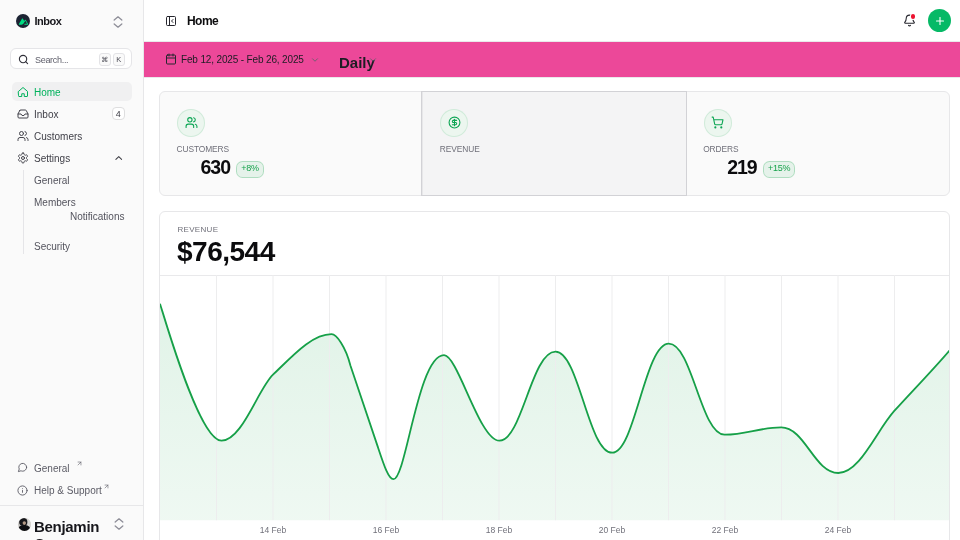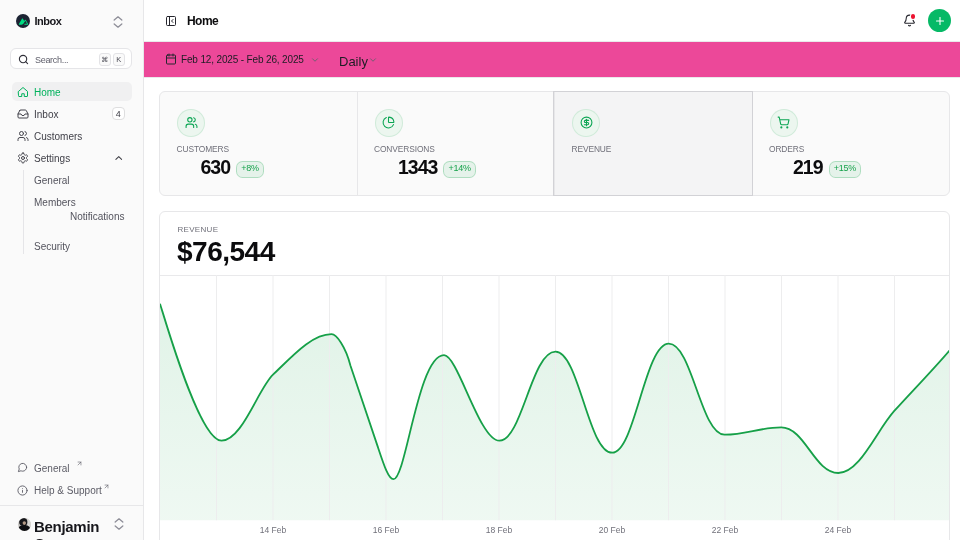--- a/index.html
+++ b/index.html
@@ -166,48 +166,38 @@
   <svg class="abs" style="left:21px; top:11px;" width="12" height="12" viewBox="0 0 24 24" fill="none" stroke="#26262e" stroke-width="2" stroke-linecap="round" stroke-linejoin="round">
       <path d="M8 2v4"></path>
       <path d="M16 2v4"></path>
       <rect x="3" y="4" width="18" height="18" rx="2"></rect>
       <path d="M3 10h18"></path>
     </svg>
   <div class="abs" style="left:37px; top:12px; font-size:10px; font-weight:500; letter-spacing:-0.15px; color:#1d1d24;">Feb 12, 2025 - Feb 26, 2025</div>
   <svg class="abs" style="left:166px; top:13px;" width="10" height="10" viewBox="0 0 24 24" fill="none" stroke="#5f5f6b" stroke-width="2" stroke-linecap="round" stroke-linejoin="round">
       <path d="m6 9 6 6 6-6"></path>
     </svg>
-  <div class="abs" style="left:195px; top:12px; font-size:13px; font-weight:400; color:#1d1d24;">Daily</div>
+  <div class="abs" style="left:195px; top:12px; font-size:15px; font-weight:700; color:#1d1d24;">Daily</div>
   <svg class="abs" style="left:224px; top:13px;" width="10" height="10" viewBox="0 0 24 24" fill="none" stroke="#5f5f6b" stroke-width="2" stroke-linecap="round" stroke-linejoin="round">
       <path d="m6 9 6 6 6-6"></path>
     </svg>
 </div>
 
 <div id="stats">
   <div class="cell">
     <div class="iconcirc">
         <svg width="13" height="13" viewBox="0 0 24 24" fill="none" stroke="currentColor" stroke-width="2" stroke-linecap="round" stroke-linejoin="round">
           <path d="M16 21v-2a4 4 0 0 0-4-4H6a4 4 0 0 0-4 4v2"></path>
           <circle cx="9" cy="7" r="4"></circle>
           <path d="M22 21v-2a4 4 0 0 0-3-3.87"></path>
           <path d="M16 3.13a4 4 0 0 1 0 7.75"></path>
         </svg>
       </div>
     <div class="statlabel">CUSTOMERS</div>
     <div class="statnum">630<span class="badge">+8%</span></div>
-  </div>
-  <div class="cell">
-    <div class="iconcirc">
-        <svg width="13" height="13" viewBox="0 0 24 24" fill="none" stroke="currentColor" stroke-width="2" stroke-linecap="round" stroke-linejoin="round">
-          <path d="M21 12c.552 0 1.005-.449.95-.998a10 10 0 0 0-8.953-8.951c-.55-.055-.998.398-.998.95v8a1 1 0 0 0 1 1z"></path>
-          <path d="M21.21 15.89A10 10 0 1 1 8 2.83"></path>
-        </svg>
-      </div>
-    <div class="statlabel">CONVERSIONS</div>
-    <div class="statnum">1343<span class="badge">+14%</span></div>
   </div>
   <div class="cell active">
     <div class="iconcirc">
         <svg width="13" height="13" viewBox="0 0 24 24" fill="none" stroke="currentColor" stroke-width="2" stroke-linecap="round" stroke-linejoin="round">
           <circle cx="12" cy="12" r="10"></circle>
           <path d="M16 8h-6a2 2 0 1 0 0 4h4a2 2 0 1 1 0 4H8"></path>
           <path d="M12 18V6"></path>
         </svg>
       </div>
     <div class="statlabel">REVENUE</div>

